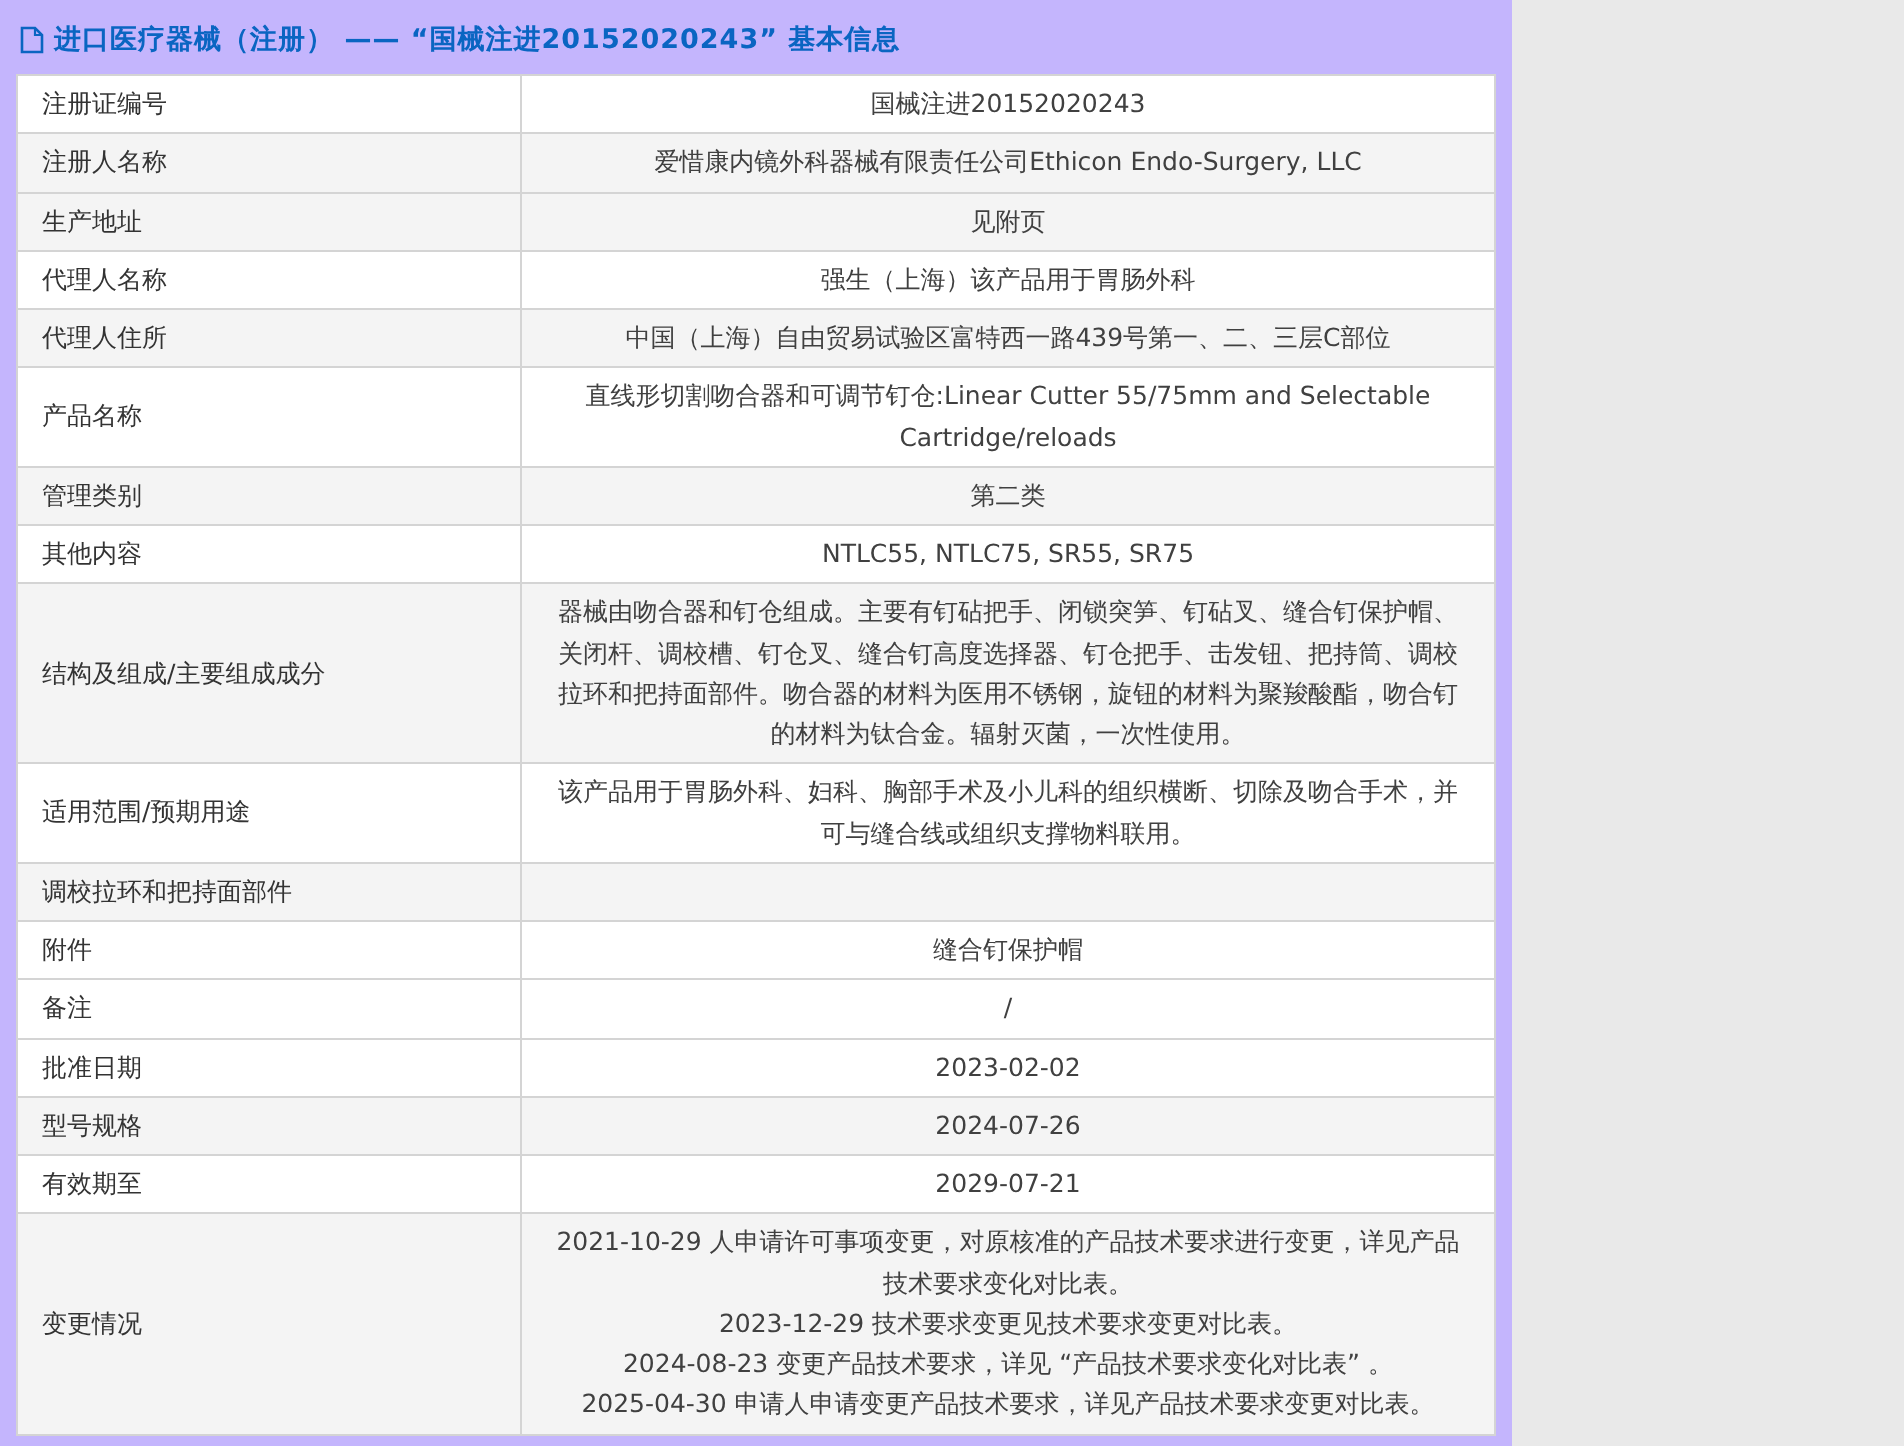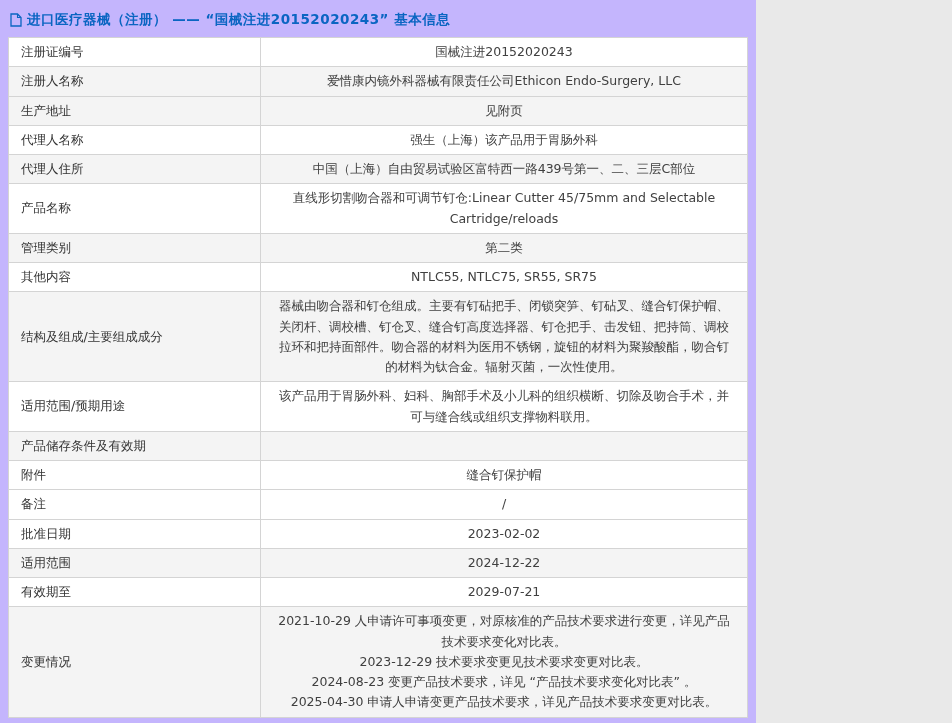--- a/index.html
+++ b/index.html
@@ -88,57 +88,57 @@
       <tr>
         <td class="label">代理人名称</td>
         <td class="value">强生（上海）该产品用于胃肠外科</td>
       </tr>
       <tr class="alt">
         <td class="label">代理人住所</td>
         <td class="value">中国（上海）自由贸易试验区富特西一路439号第一、二、三层C部位</td>
       </tr>
       <tr>
         <td class="label">产品名称</td>
-        <td class="value">直线形切割吻合器和可调节钉仓:Linear Cutter 45/75mm and Selectable Cartridge/reloads</td>
+        <td class="value">直线形切割吻合器和可调节钉仓:Linear Cutter 55/75mm and Selectable Cartridge/reloads</td>
       </tr>
       <tr class="alt">
         <td class="label">管理类别</td>
         <td class="value">第二类</td>
       </tr>
       <tr>
         <td class="label">其他内容</td>
         <td class="value">NTLC55, NTLC75, SR55, SR75</td>
       </tr>
       <tr class="alt">
         <td class="label">结构及组成/主要组成成分</td>
         <td class="value">器械由吻合器和钉仓组成。主要有钉砧把手、闭锁突笋、钉砧叉、缝合钉保护帽、关闭杆、调校槽、钉仓叉、缝合钉高度选择器、钉仓把手、击发钮、把持筒、调校拉环和把持面部件。吻合器的材料为医用不锈钢，旋钮的材料为聚羧酸酯，吻合钉的材料为钛合金。辐射灭菌，一次性使用。</td>
       </tr>
       <tr>
         <td class="label">适用范围/预期用途</td>
         <td class="value">该产品用于胃肠外科、妇科、胸部手术及小儿科的组织横断、切除及吻合手术，并可与缝合线或组织支撑物料联用。</td>
       </tr>
       <tr class="alt">
-        <td class="label">产品储存条件及有效期</td>
+        <td class="label">调校拉环和把持面部件</td>
         <td class="value"></td>
       </tr>
       <tr>
         <td class="label">附件</td>
         <td class="value">缝合钉保护帽</td>
       </tr>
       <tr>
         <td class="label">备注</td>
         <td class="value">/</td>
       </tr>
       <tr>
         <td class="label">批准日期</td>
         <td class="value">2023-02-02</td>
       </tr>
       <tr class="alt">
-        <td class="label">适用范围</td>
-        <td class="value">2024-12-22</td>
+        <td class="label">型号规格</td>
+        <td class="value">2024-07-26</td>
       </tr>
       <tr>
         <td class="label">有效期至</td>
         <td class="value">2029-07-21</td>
       </tr>
       <tr class="alt">
         <td class="label">变更情况</td>
         <td class="value">2021-10-29 人申请许可事项变更，对原核准的产品技术要求进行变更，详见产品技术要求变化对比表。
 2023-12-29 技术要求变更见技术要求变更对比表。
 2024-08-23 变更产品技术要求，详见 “产品技术要求变化对比表” 。

